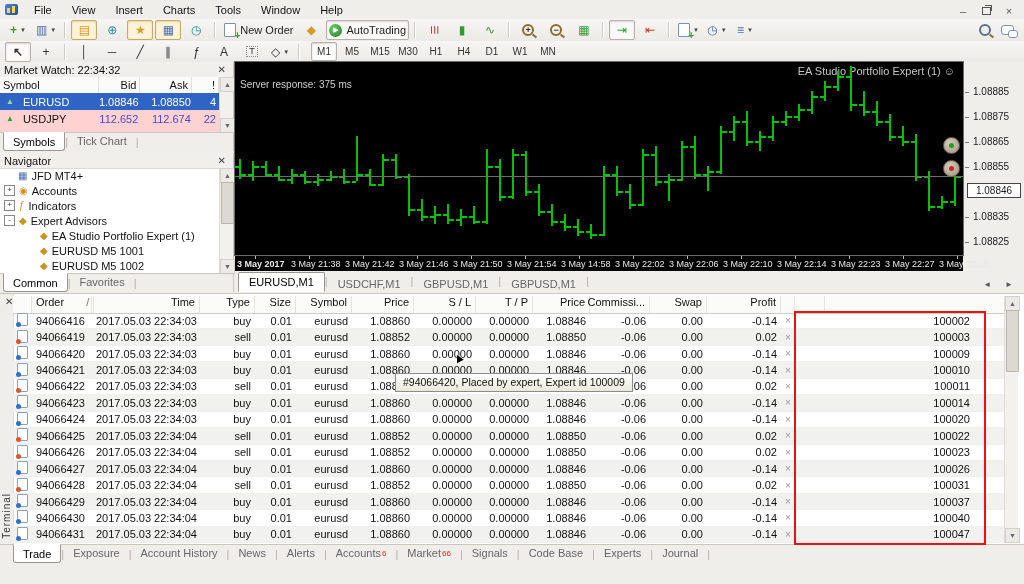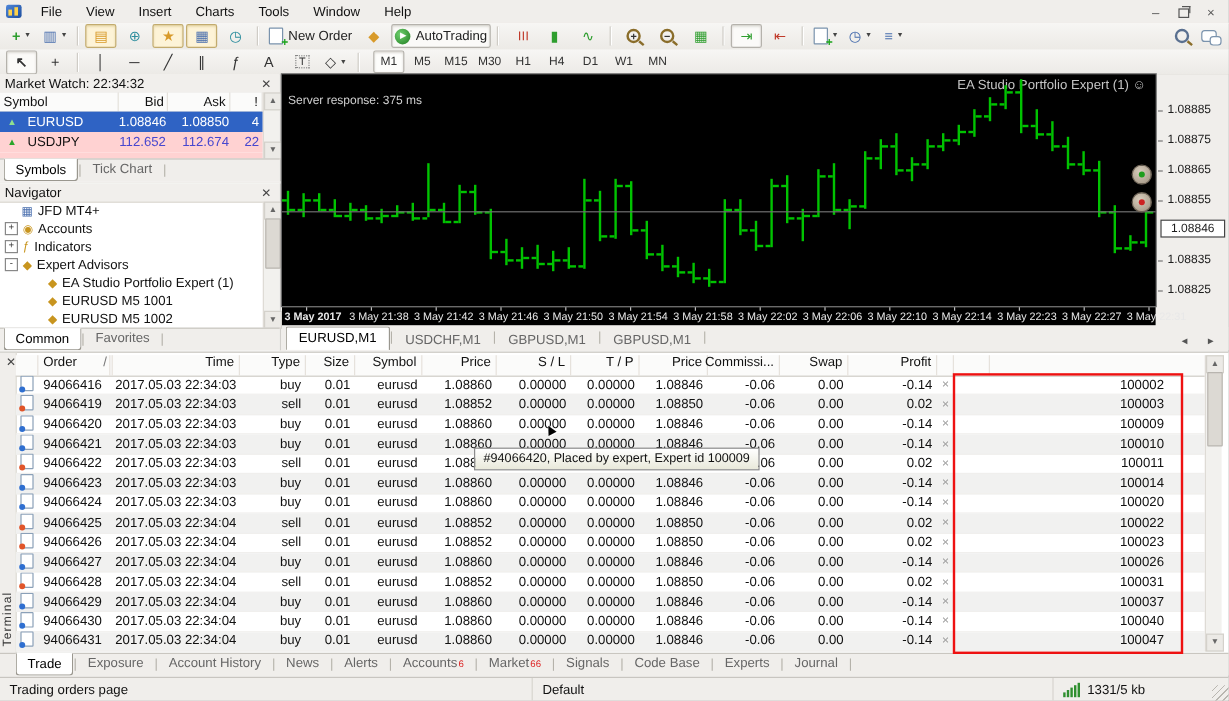--- a/index.html
+++ b/index.html
@@ -593,21 +593,21 @@
         <span class="ttick-label" style="left: 56px;">3 May 21:38</span>
         <span class="ttick" style="left: 128px;"></span>
         <span class="ttick-label" style="left: 110px;">3 May 21:42</span>
         <span class="ttick" style="left: 182px;"></span>
         <span class="ttick-label" style="left: 164px;">3 May 21:46</span>
         <span class="ttick" style="left: 236px;"></span>
         <span class="ttick-label" style="left: 218px;">3 May 21:50</span>
         <span class="ttick" style="left: 290px;"></span>
         <span class="ttick-label" style="left: 272px;">3 May 21:54</span>
         <span class="ttick" style="left: 344px;"></span>
-        <span class="ttick-label" style="left: 326px;">3 May 21:58</span>
+        <span class="ttick-label" style="left: 326px;">3 May 14:58</span>
         <span class="ttick" style="left: 398px;"></span>
         <span class="ttick-label" style="left: 380px;">3 May 22:02</span>
         <span class="ttick" style="left: 452px;"></span>
         <span class="ttick-label" style="left: 434px;">3 May 22:06</span>
         <span class="ttick" style="left: 506px;"></span>
         <span class="ttick-label" style="left: 488px;">3 May 22:10</span>
         <span class="ttick" style="left: 560px;"></span>
         <span class="ttick-label" style="left: 542px;">3 May 22:14</span>
         <span class="ttick" style="left: 614px;"></span>
         <span class="ttick-label" style="left: 596px;">3 May 22:23</span>
@@ -975,28 +975,13 @@
       <span class="tab">
         <span>Journal</span>
       </span>
       <span class="tabsep">|</span>
     </div>
 
   <div id="red-rect"></div>
   <div id="tooltip">#94066420, Placed by expert, Expert id 100009</div>
   <div id="cursor">▲</div>
 
-  <div id="statusbar">
-    <span class="sb-cell" style="width:444px">Trading orders page</span>
-    <span class="sb-cell" style="width:434px">Default</span>
-    <span class="sb-cell" style="border-right:none">
-      <span class="conn">
-        <i style="height:4px"></i>
-          <i style="height:6px"></i>
-          <i style="height:8px"></i>
-          <i style="height:10px"></i>
-          <i style="height:12px"></i>
-      </span>
-      <span>1331/5 kb</span>
-    </span>
-    <span id="grip"></span>
-  </div>
 </div>
 
 </body></html>

